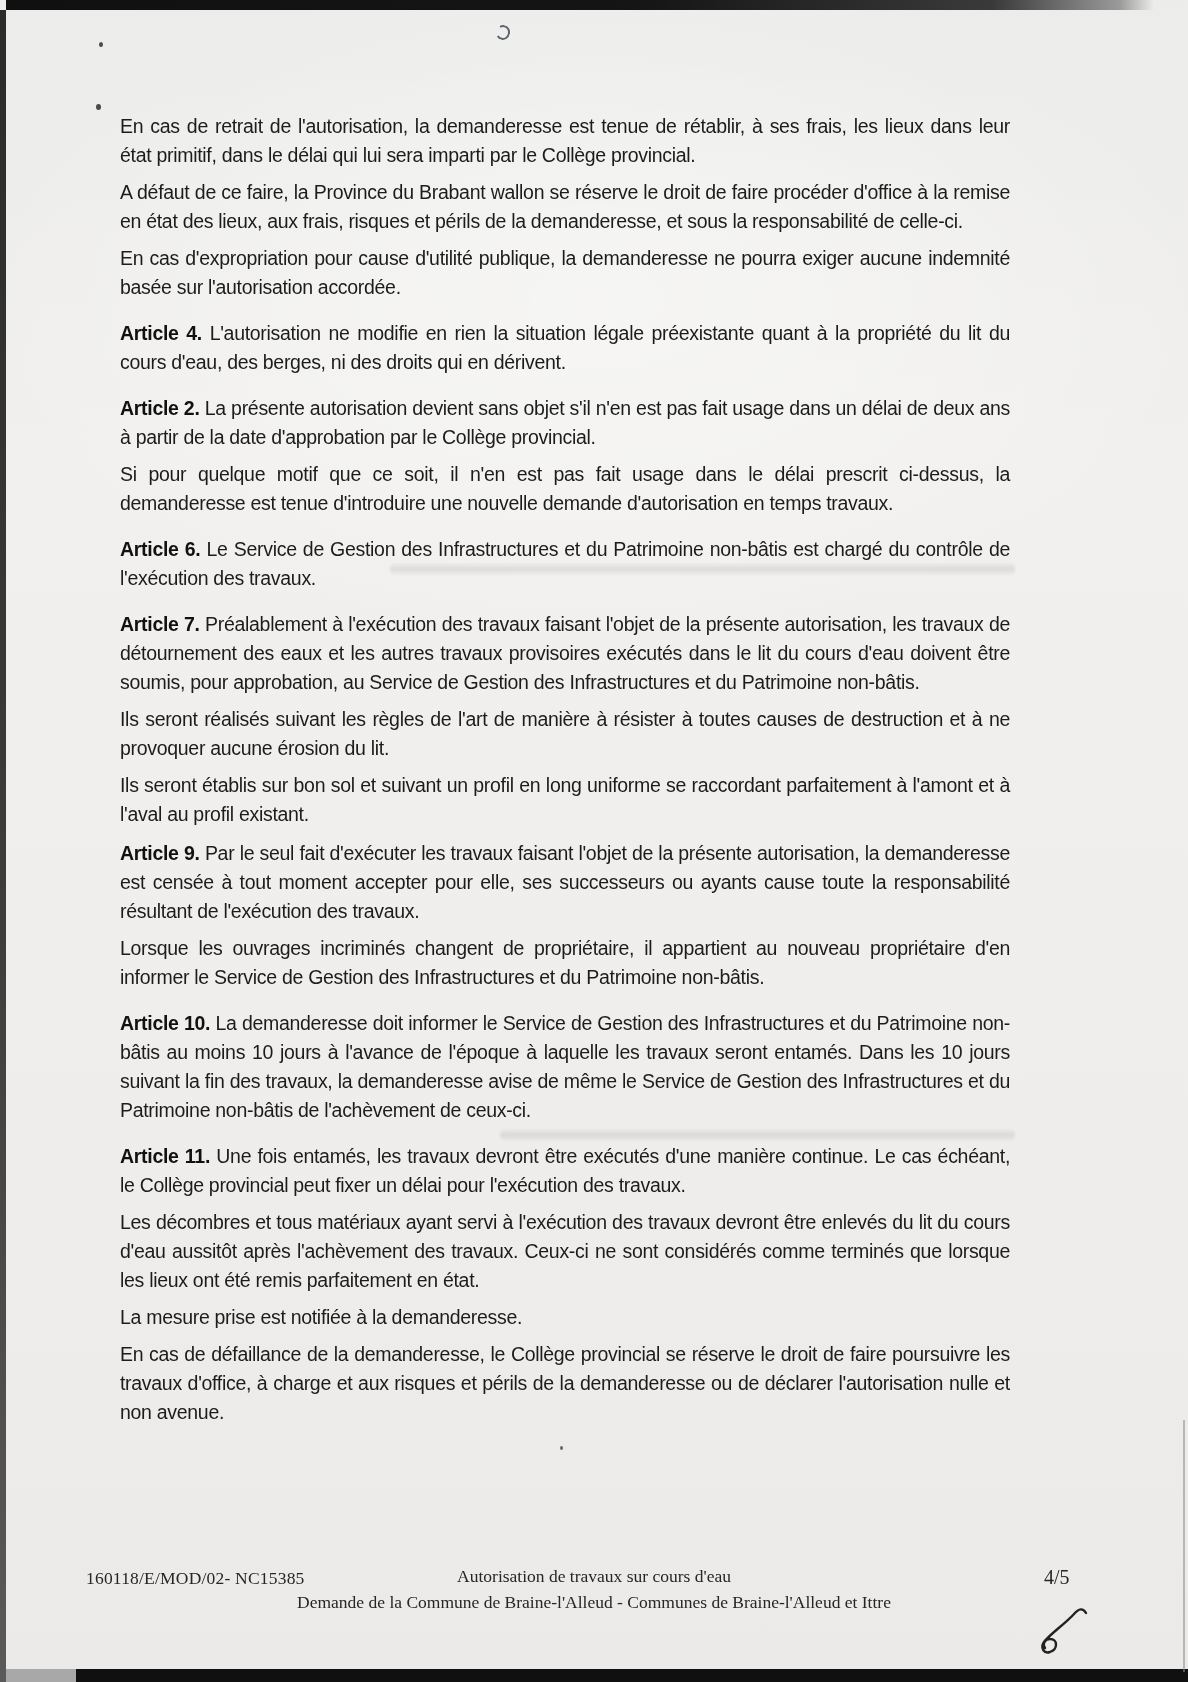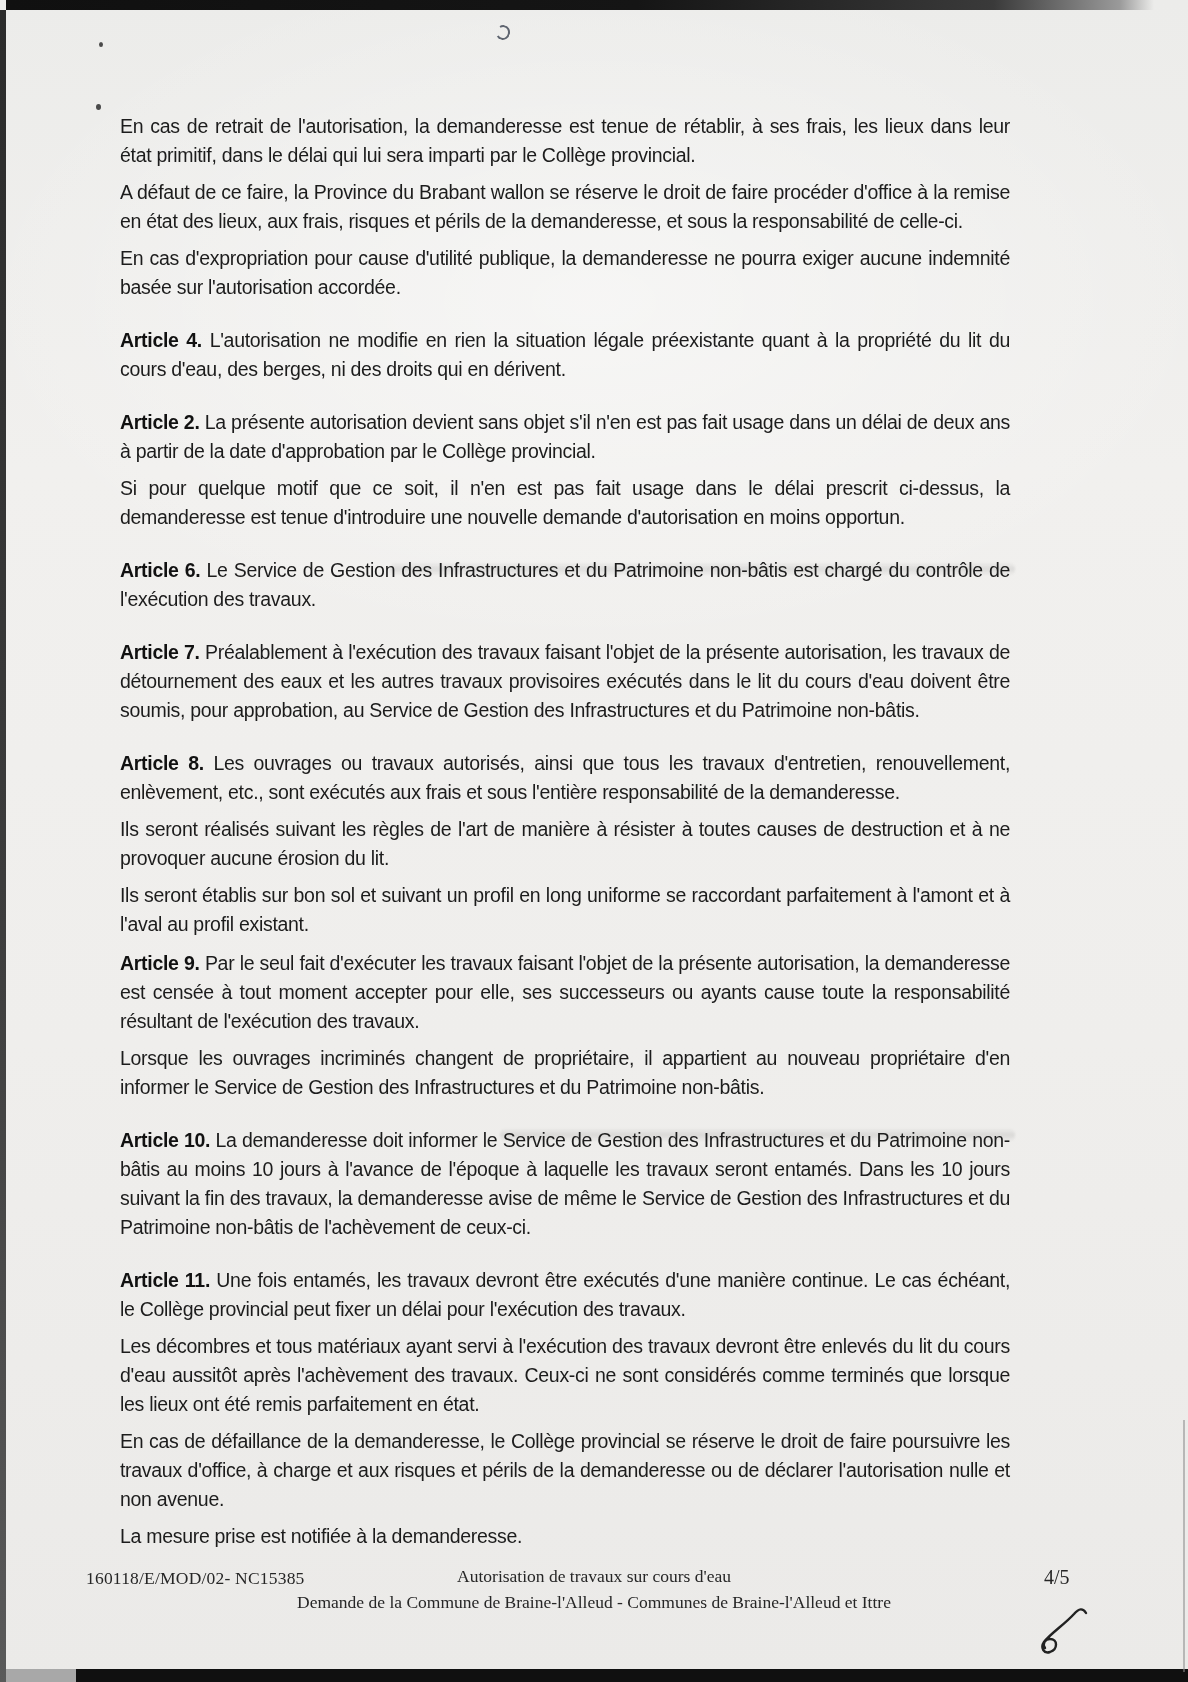--- a/index.html
+++ b/index.html
@@ -37,21 +37,21 @@
     border:2px solid #5f6570;border-radius:50%;border-left-color:transparent;
     transform:rotate(14deg);}
   
   .body-text{
     position:absolute;left:120px;top:112px;width:890px;
     font-size:19.5px;line-height:29px;letter-spacing:-0.3px;
     text-align:justify;
   }
   .par{margin:8px 0 0;}
   .par:first-child{margin-top:0;}
-  .par.article{margin-top:24px;}
+  .par.article{margin-top:17px;}
   .par.tight{margin-top:10px;}
   .par b{font-weight:bold;color:#111;}
   
   .footer{
     position:absolute;left:0;top:1566px;width:1188px;
     font-family:"Liberation Serif", serif;font-size:17.5px;color:#262626;
   }
   .footer .ref{position:absolute;left:86px;top:2px;letter-spacing:.2px;}
   .footer .ftitle{display:block;text-align:center;width:100%;}
   .footer .fsub{display:block;text-align:center;width:100%;margin-top:5px;}
@@ -77,39 +77,38 @@
   <div class="stray-arc"></div>
 
   <section class="body-text">
     <p class="par"><span>En cas de retrait de l'autorisation, la demanderesse est tenue de rétablir, à ses frais, les lieux dans leur état primitif, dans le délai qui lui sera imparti par le Collège provincial.</span></p>
     <p class="par"><span>A défaut de ce faire, la Province du Brabant wallon se réserve le droit de faire procéder d'office à la remise en état des lieux, aux frais, risques et périls de la demanderesse, et sous la responsabilité de celle-ci.</span></p>
     <p class="par"><span>En cas d'expropriation pour cause d'utilité publique, la demanderesse ne pourra exiger aucune indemnité basée sur l'autorisation accordée.</span></p>
 
     <p class="par article"><b>Article 4.</b><span> L'autorisation ne modifie en rien la situation légale préexistante quant à la propriété du lit du cours d'eau, des berges, ni des droits qui en dérivent.</span></p>
 
     <p class="par article"><b>Article 2.</b><span> La présente autorisation devient sans objet s'il n'en est pas fait usage dans un délai de deux ans à partir de la date d'approbation par le Collège provincial.</span></p>
-    <p class="par"><span>Si pour quelque motif que ce soit, il n'en est pas fait usage dans le délai prescrit ci-dessus, la demanderesse est tenue d'introduire une nouvelle demande d'autorisation en moins opportun.</span></p>
+    <p class="par"><span>Si pour quelque motif que ce soit, il n'en est pas fait usage dans le délai prescrit ci-dessus, la demanderesse est tenue d'introduire une nouvelle demande d'autorisation en temps travaux.</span></p>
 
     <p class="par article"><b>Article 6.</b><span> Le Service de Gestion des Infrastructures et du Patrimoine non-bâtis est chargé du contrôle de l'exécution des travaux.</span></p>
 
     <p class="par article"><b>Article 7.</b><span> Préalablement à l'exécution des travaux faisant l'objet de la présente autorisation, les travaux de détournement des eaux et les autres travaux provisoires exécutés dans le lit du cours d'eau doivent être soumis, pour approbation, au Service de Gestion des Infrastructures et du Patrimoine non-bâtis.</span></p>
 
-    <p class="par article"><b>Article 8.</b><span> Les ouvrages ou travaux autorisés, ainsi que tous les travaux d'entretien, renouvellement, enlèvement, etc., sont exécutés aux frais et sous l'entière responsabilité de la demanderesse.</span></p>
     <p class="par"><span>Ils seront réalisés suivant les règles de l'art de manière à résister à toutes causes de destruction et à ne provoquer aucune érosion du lit.</span></p>
     <p class="par"><span>Ils seront établis sur bon sol et suivant un profil en long uniforme se raccordant parfaitement à l'amont et à l'aval au profil existant.</span></p>
 
     <p class="par article tight"><b>Article 9.</b><span> Par le seul fait d'exécuter les travaux faisant l'objet de la présente autorisation, la demanderesse est censée à tout moment accepter pour elle, ses successeurs ou ayants cause toute la responsabilité résultant de l'exécution des travaux.</span></p>
     <p class="par"><span>Lorsque les ouvrages incriminés changent de propriétaire, il appartient au nouveau propriétaire d'en informer le Service de Gestion des Infrastructures et du Patrimoine non-bâtis.</span></p>
 
     <p class="par article"><b>Article 10.</b><span> La demanderesse doit informer le Service de Gestion des Infrastructures et du Patrimoine non-bâtis au moins 10 jours à l'avance de l'époque à laquelle les travaux seront entamés. Dans les 10 jours suivant la fin des travaux, la demanderesse avise de même le Service de Gestion des Infrastructures et du Patrimoine non-bâtis de l'achèvement de ceux-ci.</span></p>
 
     <p class="par article"><b>Article 11.</b><span> Une fois entamés, les travaux devront être exécutés d'une manière continue. Le cas échéant, le Collège provincial peut fixer un délai pour l'exécution des travaux.</span></p>
     <p class="par"><span>Les décombres et tous matériaux ayant servi à l'exécution des travaux devront être enlevés du lit du cours d'eau aussitôt après l'achèvement des travaux. Ceux-ci ne sont considérés comme terminés que lorsque les lieux ont été remis parfaitement en état.</span></p>
+    <p class="par"><span>La mesure prise est notifiée à la demanderesse.</span></p>
     <p class="par"><span>En cas de défaillance de la demanderesse, le Collège provincial se réserve le droit de faire poursuivre les travaux d'office, à charge et aux risques et périls de la demanderesse ou de déclarer l'autorisation nulle et non avenue.</span></p>
-    <p class="par"><span>La mesure prise est notifiée à la demanderesse.</span></p>
 
   </section>
 
   <footer class="footer">
     <span class="ref">160118/E/MOD/02- NC15385</span>
     <span class="ftitle">Autorisation de travaux sur cours d'eau</span>
     <span class="pageno">4/5</span>
     <span class="fsub">Demande de la Commune de Braine-l'Alleud - Communes de Braine-l'Alleud et Ittre</span>
   </footer>
 

